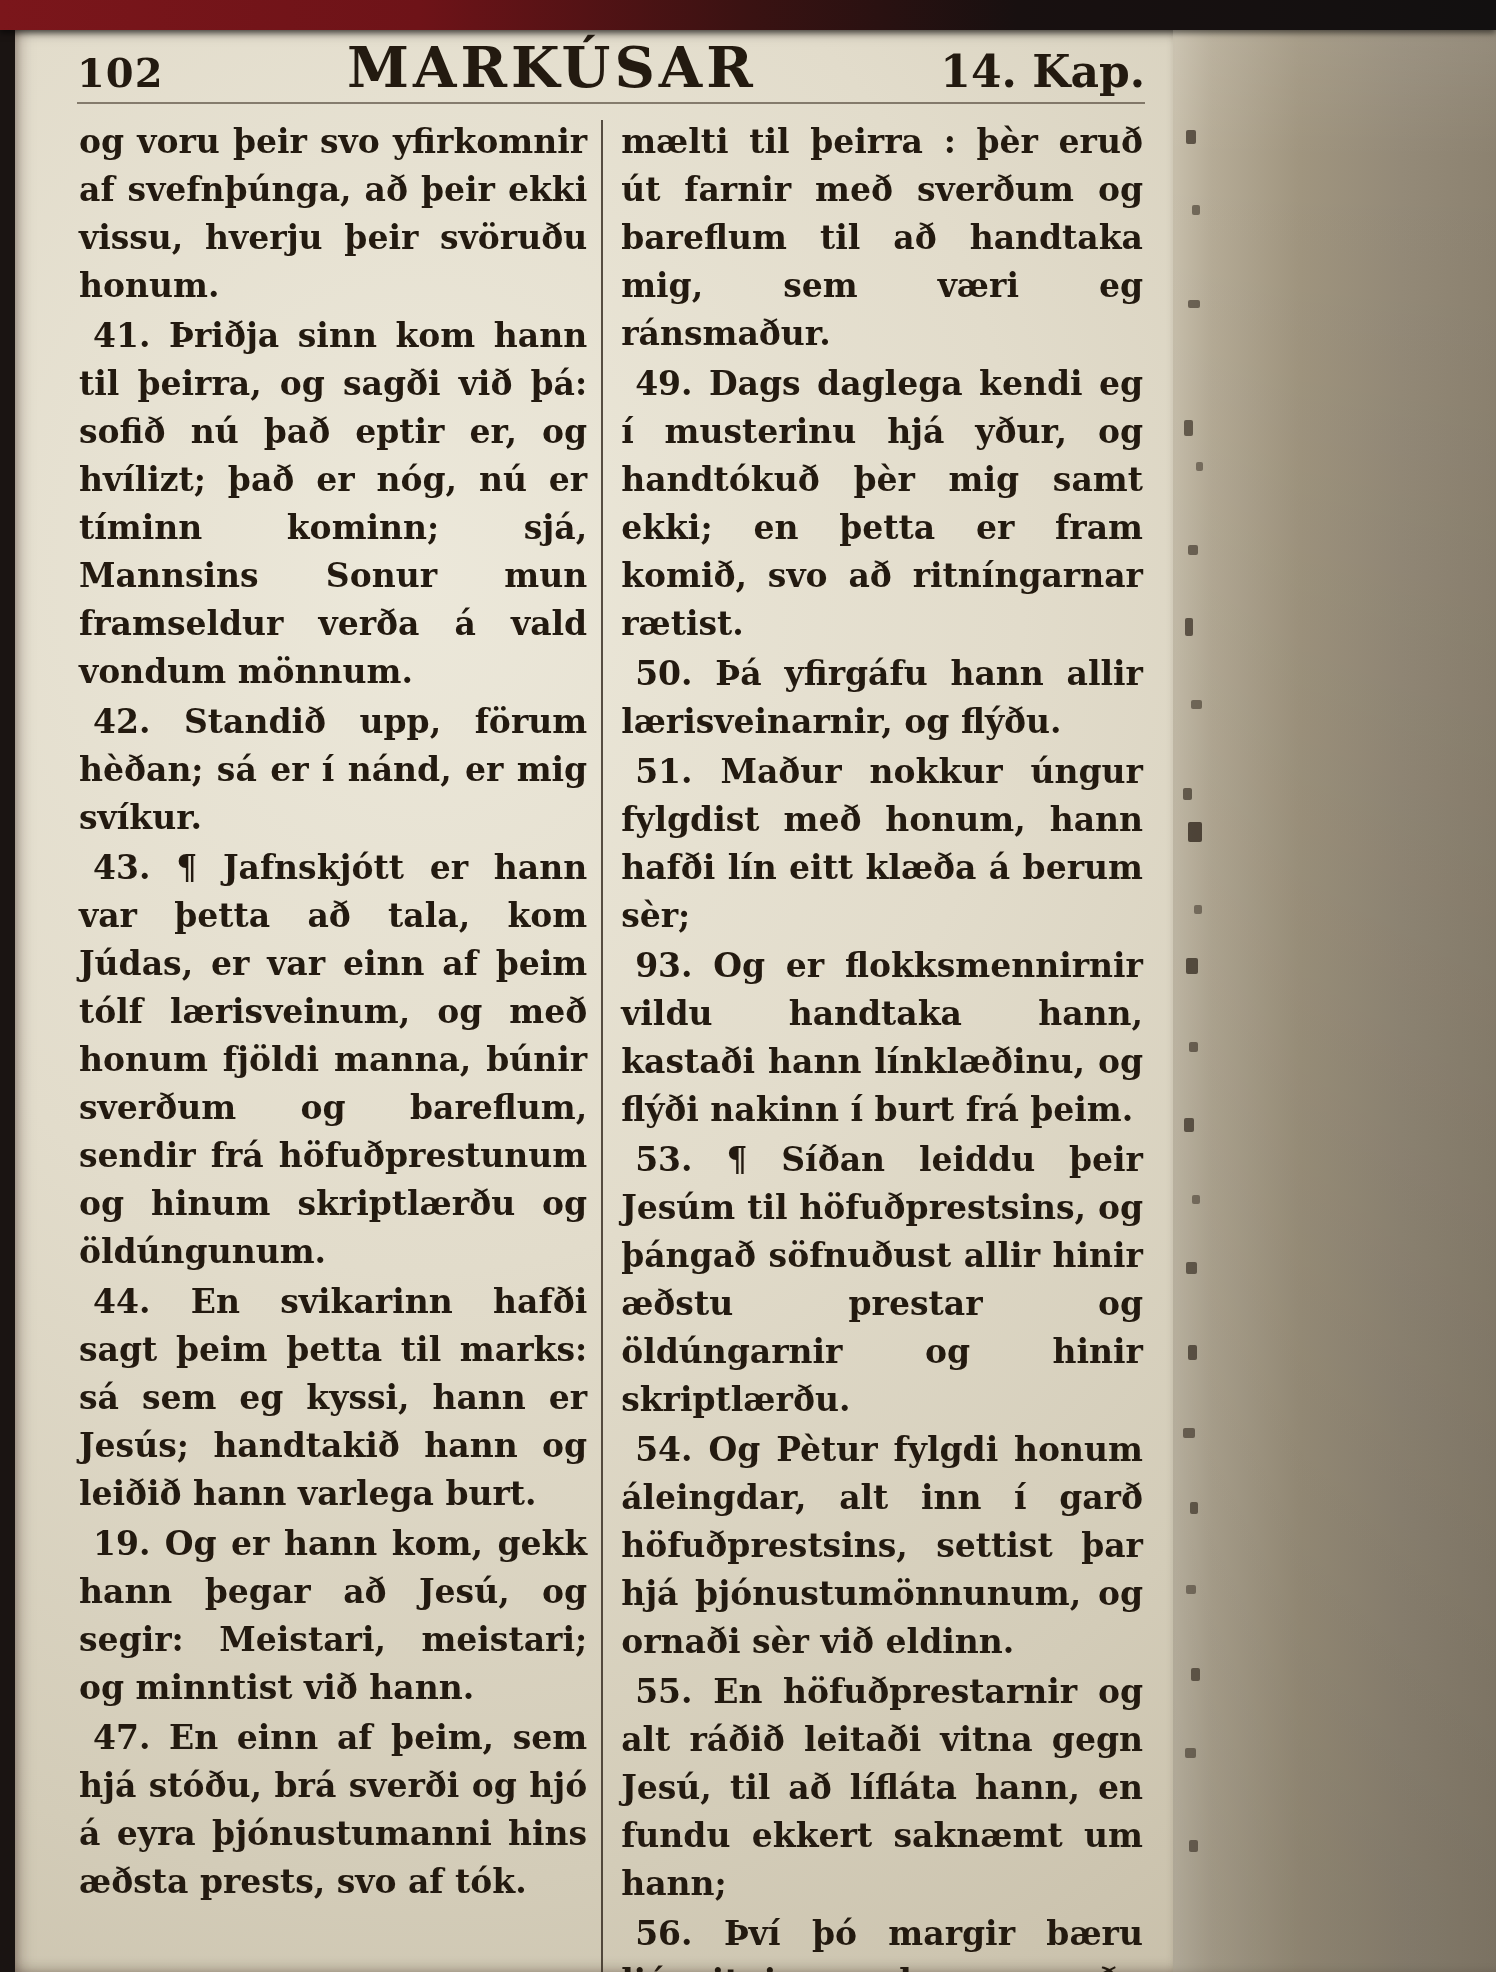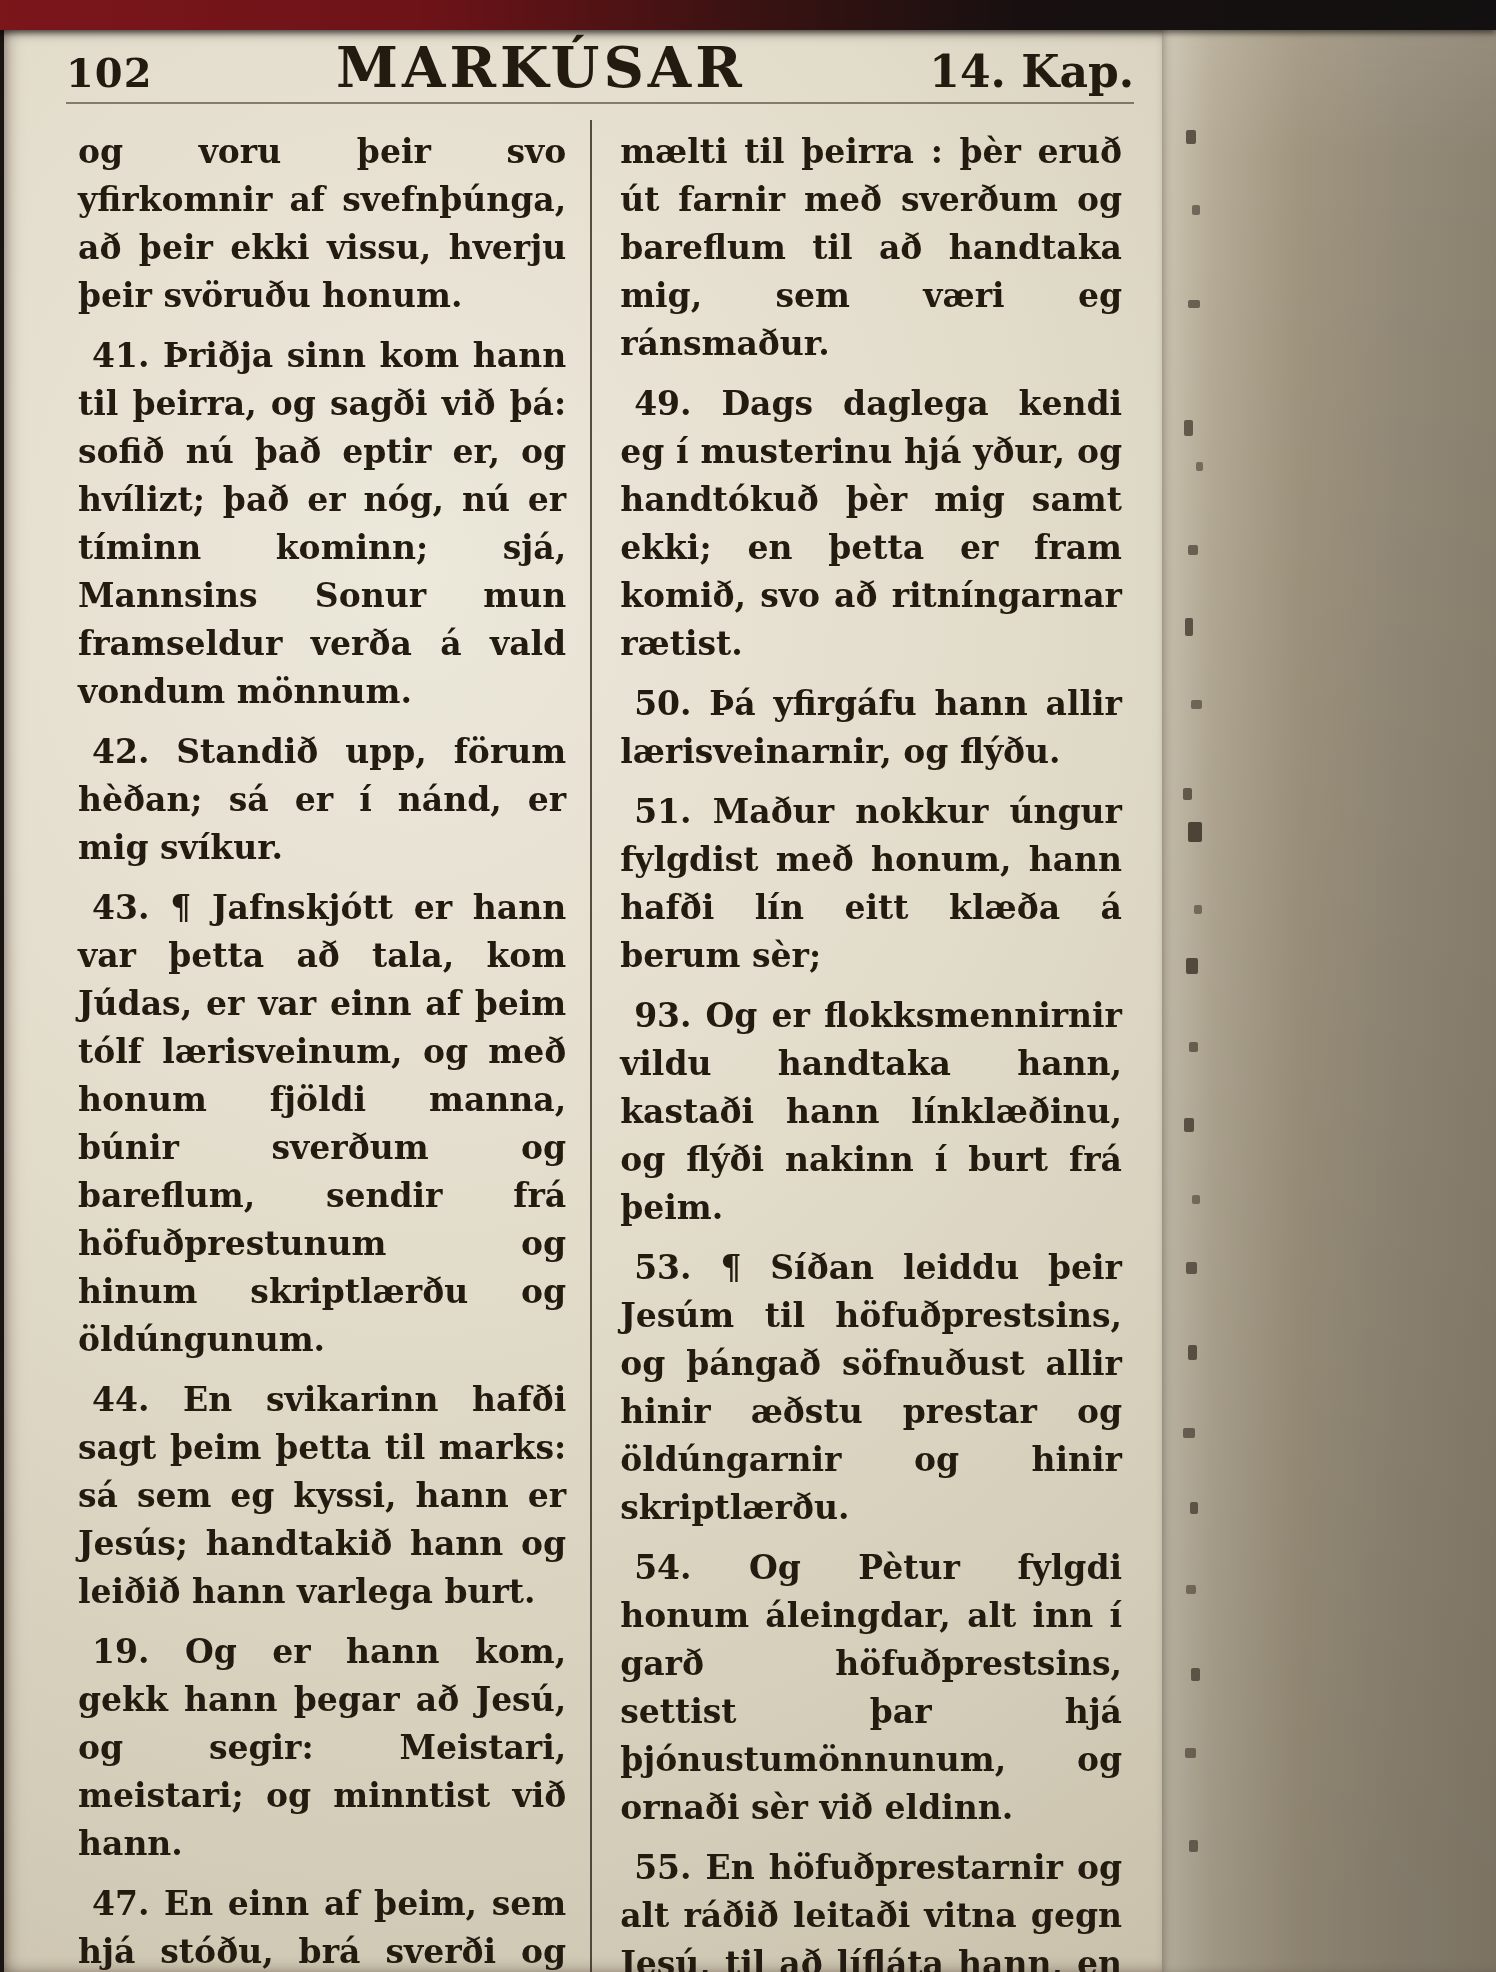--- a/index.html
+++ b/index.html
@@ -21,21 +21,21 @@
     left: 0; top: 0;
     width: 100%;
     height: 30px;
     background: linear-gradient(90deg, #7b161b 0%, #6e1318 28%, #3a1212 50%, #181010 68%, #121010 100%);
     box-shadow: 0 3px 6px rgba(0,0,0,.55);
     z-index: 3;
   }
   
   .page {
     position: absolute;
-    left: 4px; top: 26px;
+    left: 15px; top: 26px;
     width: 1158px;
     height: 1946px;
     background:
       radial-gradient(ellipse 130% 90% at 35% 28%, #ece8da 0%, #e2dccb 40%, #d3ccb8 75%, #c6bda7 100%);
     box-shadow:
       inset 10px 0 18px -10px rgba(40,15,12,.55),
       inset 0 14px 16px -12px rgba(20,10,8,.6),
       inset 0 -10px 16px -12px rgba(60,45,30,.45);
     z-index: 2;
     box-sizing: border-box;
@@ -87,21 +87,21 @@
     text-align: justify;
     hyphens: manual;
   }
   .col.left  { width: 524px; }
   .col.right { width: 538px; }
   .divider {
     width: 2px;
     background: rgba(45,34,24,.78);
     margin: 4px 16px 8px 12px;
   }
-  .col p { margin: 12px; }
+  .col p { margin: 2px; }
   .col p.verse { text-indent: 14px; }
 </style>
 </head>
 <body>
 
 <div class="scene">
 
   <div class="cover-top"></div>
 
   <div class="fore-edge" id="fore-edge">

